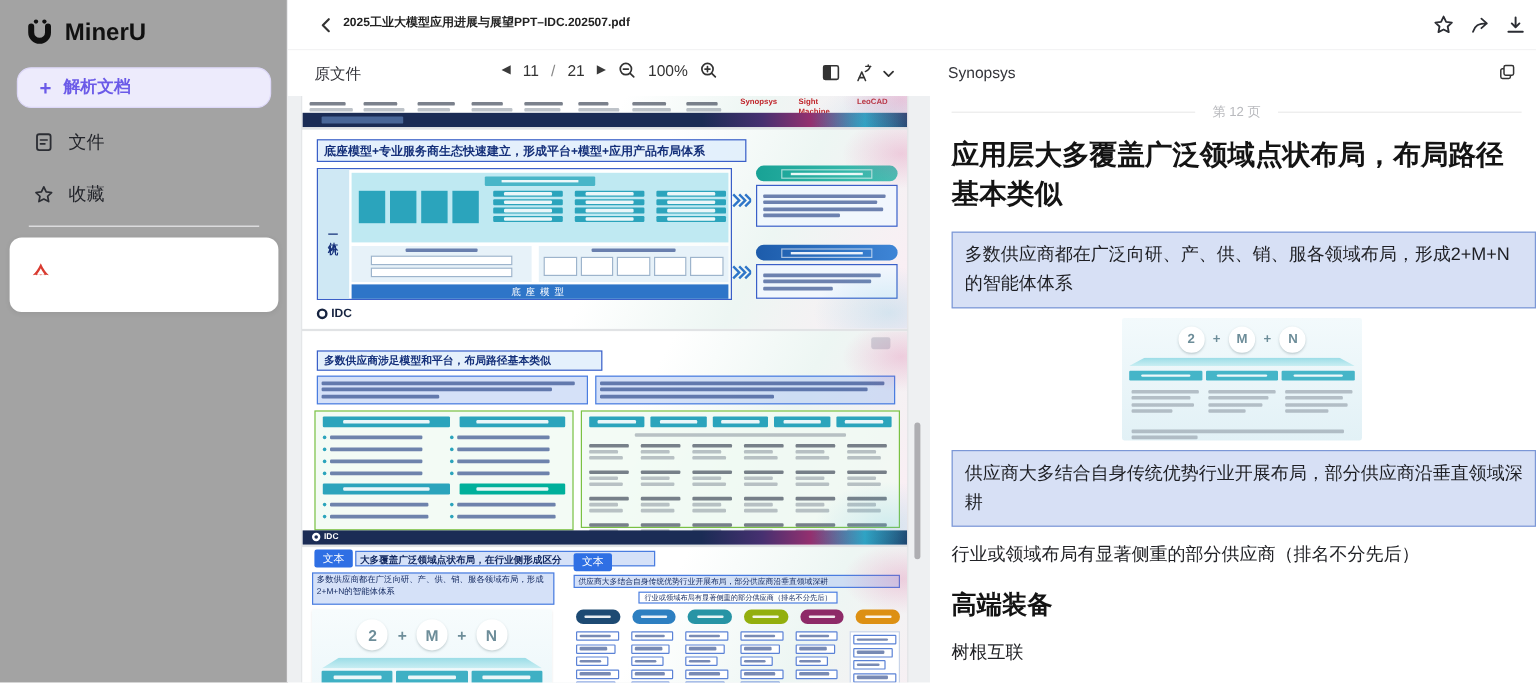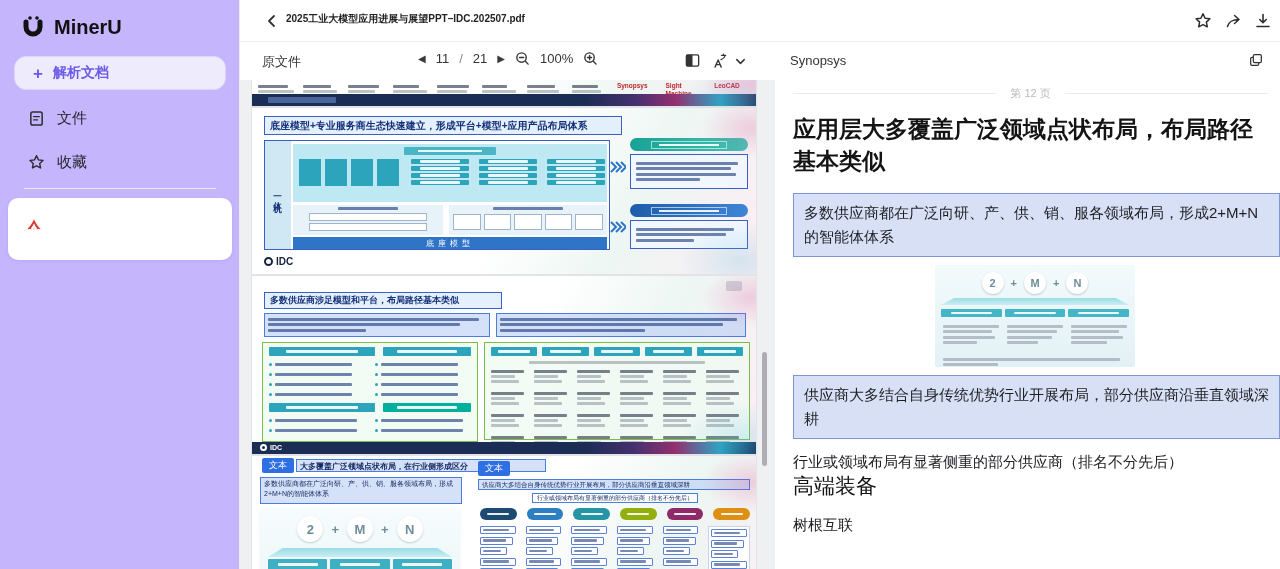--- a/index.html
+++ b/index.html
@@ -1,20 +1,20 @@
 <!DOCTYPE html>
 <html><head>
 <meta charset="utf-8">
 <style>
   html,body{margin:0;padding:0;background:#fff;}
   *{box-sizing:border-box;font-family:"Liberation Sans","DejaVu Sans",sans-serif;}
   .app{position:relative;width:1280px;height:569px;overflow:hidden;background:#fff;display:flex;}
 
   
-  .sidebar{width:240px;height:100%;background:#c4b5fd;border-right:1px solid #ececee;position:relative;flex:none;}
+  .sidebar{width:240px;height:100%;background:#a3a3a3;border-right:1px solid #ececee;position:relative;flex:none;}
   .logo-row{display:flex;align-items:center;gap:8px;padding:14px 0 0 20px;}
   .logo-text{font-size:20px;font-weight:bold;color:#111;}
   .parse-btn{position:absolute;left:14px;top:56px;width:212px;height:34px;border-radius:12px;background:#edebfc;border:1px solid #ddd8f8;display:flex;align-items:center;gap:10px;padding-left:18px;color:#6b5ae8;font-size:14px;font-weight:bold;cursor:pointer;}
   .side-item{position:absolute;left:14px;width:212px;height:36px;display:flex;align-items:center;gap:12px;padding-left:14px;font-size:15px;color:#23252b;border-radius:8px;cursor:pointer;}
   .divider{position:absolute;left:24px;top:188px;width:192px;height:1px;background:#e9e9eb;}
   .file-card{position:absolute;left:8px;top:198px;width:224px;height:62px;background:#fff;border-radius:10px;box-shadow:0 1px 4px rgba(0,0,0,.06);display:flex;align-items:flex-start;gap:10px;padding:14px 10px 0 16px;cursor:pointer;}
   .file-name{font-size:13px;color:#34363c;white-space:nowrap;overflow:hidden;text-overflow:ellipsis;width:156px;}
   .file-size{font-size:12px;color:#9a9ba1;margin-top:6px;}
 
   
@@ -63,21 +63,21 @@
   .scroll-thumb{position:absolute;width:5px;border-radius:3px;background:#aeaeb2;}
 
   
   .md-pane{flex:1;background:#fff;padding:0 0 0 18px;position:relative;overflow:hidden;}
   .marker-row{display:flex;align-items:center;gap:14px;margin-top:6px;padding-right:12px;}
   .marker-row .line{flex:1;height:1px;background:#eaeaea;}
   .marker-text{font-size:11px;color:#b9babe;flex:none;}
   .md-h1{margin-top:12px;width:478px;font-size:23px;line-height:32px;font-weight:bold;color:#141414;}
   .md-hl{margin-top:16px;margin-right:0;background:#d7e0f5;border:1px solid #7b97d6;padding:7px 10px;font-size:15px;line-height:24px;color:#1e1f24;}
   .md-p{margin-top:14px;font-size:15px;color:#212226;}
-  .md-h2{font-size:21px;font-weight:normal;color:#141414;}
+  .md-h2{margin-top:18px;font-size:21px;font-weight:bold;color:#141414;}
   .fig{margin:8px 0 0 142px;width:200px;height:102px;background:linear-gradient(#f3fafc,#e2f1f6);position:relative;border-radius:2px;}
   .fig-bars{position:absolute;left:6px;top:44px;right:6px;display:flex;gap:3px;}
   .fig-bars .chip{flex:1;height:8px;background:#45b5c8;}
   .fig-cols{position:absolute;left:8px;top:57px;right:8px;display:flex;gap:8px;}
   .fig-cols>div{flex:1;}
   svg{display:block;}
 </style>
 </head>
 <body>
 

